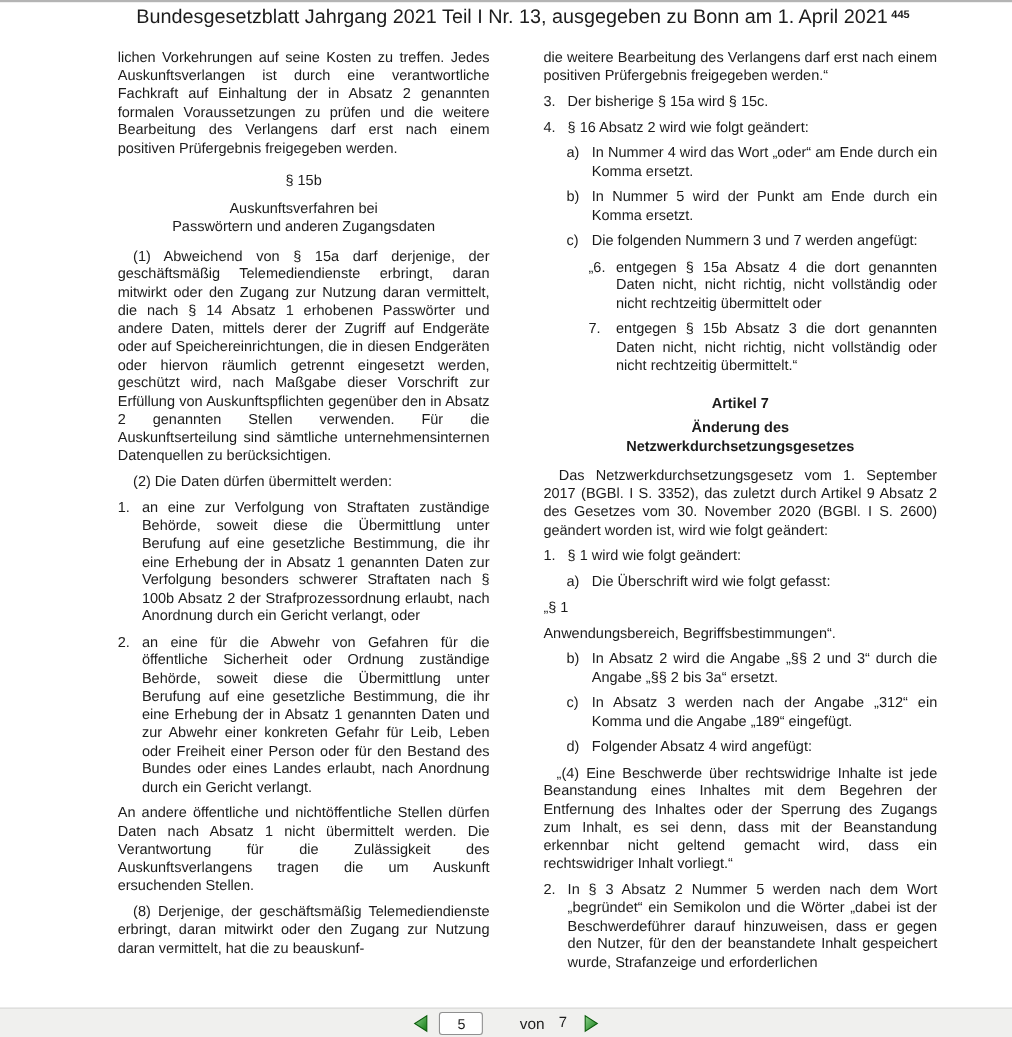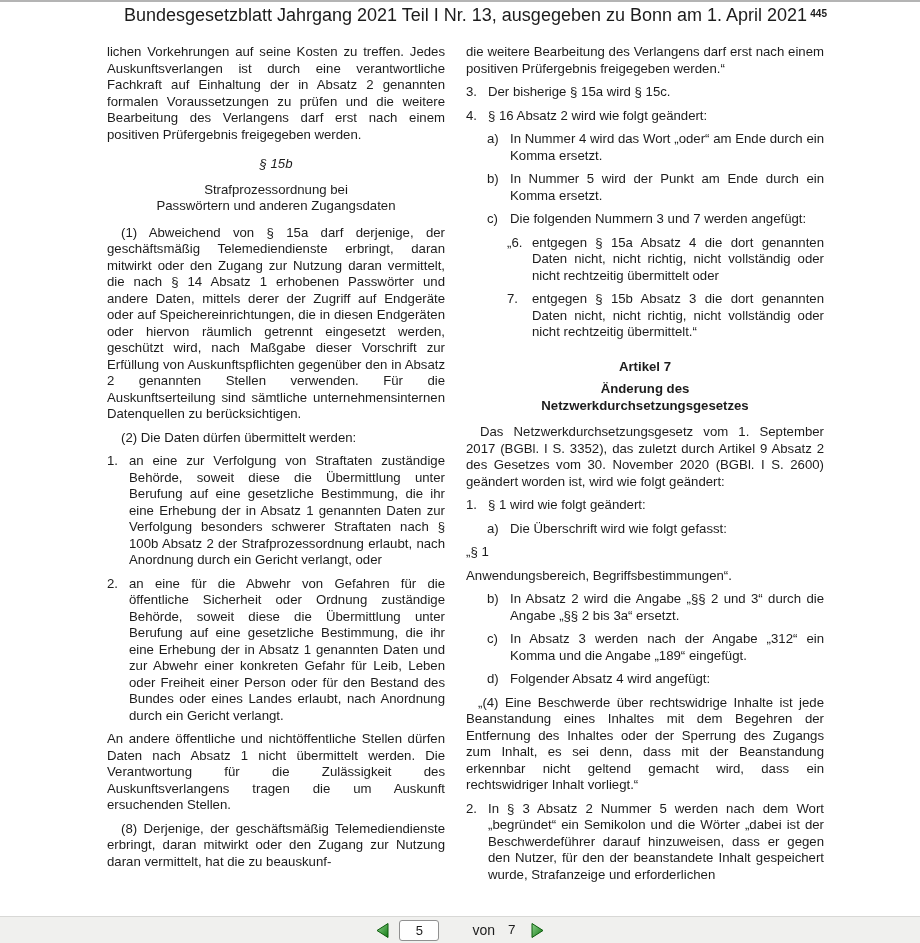--- a/index.html
+++ b/index.html
@@ -30,25 +30,25 @@
     font-size: 10px;
   }
   
   .columns {
     position: absolute;
     top: 42px; left: 107px;
     display: flex;
     gap: 21px;
   }
   .col-left  { width: 338px; }
-  .col-right { width: 358px; }
+  .col-right { width: 358px; margin-left: 28px; }
   .col p { margin: 7px 0; text-align: justify; }
   .col p:first-child { margin-top: 0; }
   .ind { text-indent: 14px; }
-  .sec-head { margin: 13px 0 9px 0; text-align: center; font-style: italic; }
+  .sec-head { margin: 13px 0 9px 0; text-align: center; }
   .sec-sub  { margin: 0 0 10px 0; text-align: center; }
   .art-head { margin: 18px 0 6px 0; text-align: center; font-weight: bold; }
   .art-sub  { margin: 0 0 10px 0; text-align: center; font-weight: bold; }
   
   .li { display: flex; margin: 7px 0; }
   .li .num { flex: none; }
   .li .txt { flex: 1; text-align: justify; margin: 0; }
   .l1 .num { width: 22px; }
   .sub { margin-left: 21px; }
   .sub .num { width: 23px; }
@@ -96,21 +96,21 @@
   <div class="hdr-title">Bundesgesetzblatt Jahrgang 2021 Teil I Nr. 13, ausgegeben zu Bonn am 1. April 2021</div>
   <div class="hdr-pagenum">445</div>
 
   <div class="columns">
 
     <div class="col col-left">
       <p>lichen Vorkehrungen auf seine Kosten zu treffen. Jedes Auskunftsverlangen ist durch eine verantwortliche Fachkraft auf Einhaltung der in Absatz 2 genannten formalen Voraussetzungen zu prüfen und die weitere Bearbeitung des Verlangens darf erst nach einem positiven Prüfergebnis freigegeben werden.</p>
 
       <div class="sec-head">§ 15b</div>
       <div class="sec-sub">
-        <div>Strafprozessordnung bei</div>
+        <div>Auskunftsverfahren bei</div>
         <div>Passwörtern und anderen Zugangsdaten</div>
       </div>
 
       <p class="ind">(1) Abweichend von § 15a darf derjenige, der geschäftsmäßig Telemediendienste erbringt, daran mitwirkt oder den Zugang zur Nutzung daran vermittelt, die nach § 14 Absatz 1 erhobenen Passwörter und andere Daten, mittels derer der Zugriff auf Endgeräte oder auf Speichereinrichtungen, die in diesen Endgeräten oder hiervon räumlich getrennt eingesetzt werden, geschützt wird, nach Maßgabe dieser Vorschrift zur Erfüllung von Auskunftspflichten gegenüber den in Absatz 2 genannten Stellen verwenden. Für die Auskunftserteilung sind sämtliche unternehmensinternen Datenquellen zu berücksichtigen.</p>
       <p class="ind">(2) Die Daten dürfen übermittelt werden:</p>
 
       <div class="li l1">
         <span class="num">1.</span>
         <p class="txt">an eine zur Verfolgung von Straftaten zuständige Behörde, soweit diese die Übermittlung unter Berufung auf eine gesetzliche Bestimmung, die ihr eine Erhebung der in Absatz 1 genannten Daten zur Verfolgung besonders schwerer Straftaten nach § 100b Absatz 2 der Strafprozessordnung erlaubt, nach Anordnung durch ein Gericht verlangt, oder</p>
       </div>

